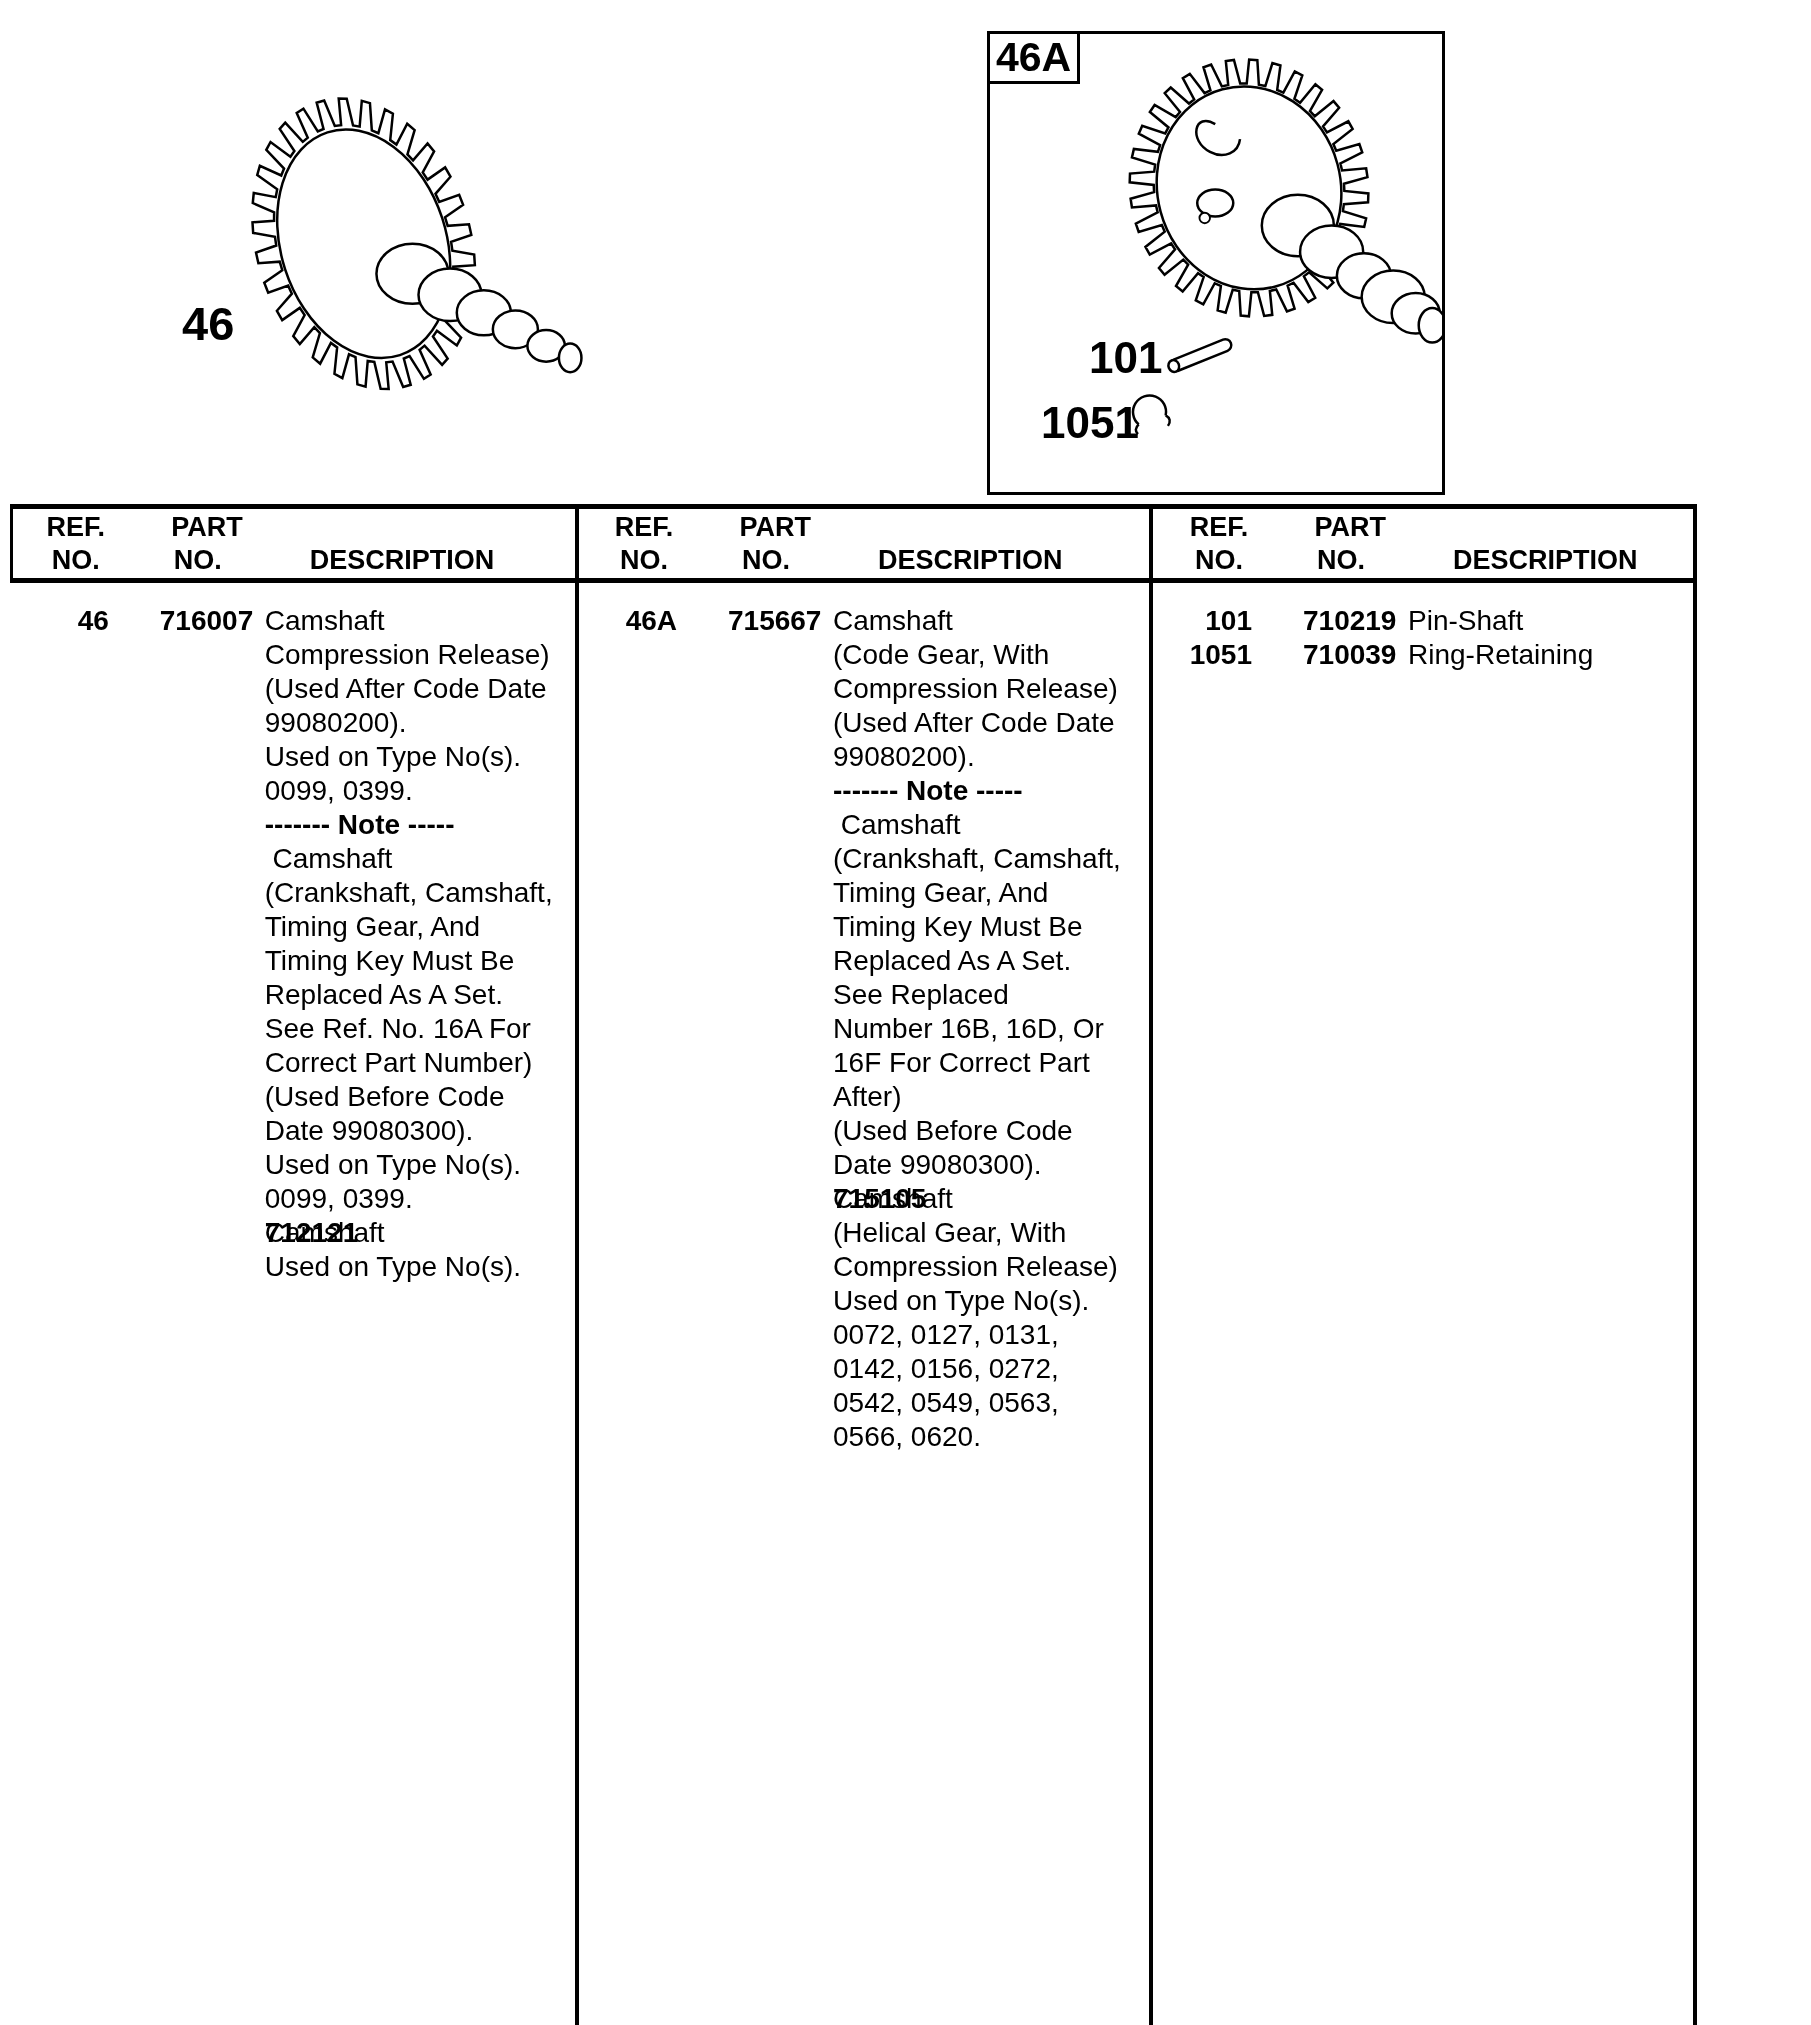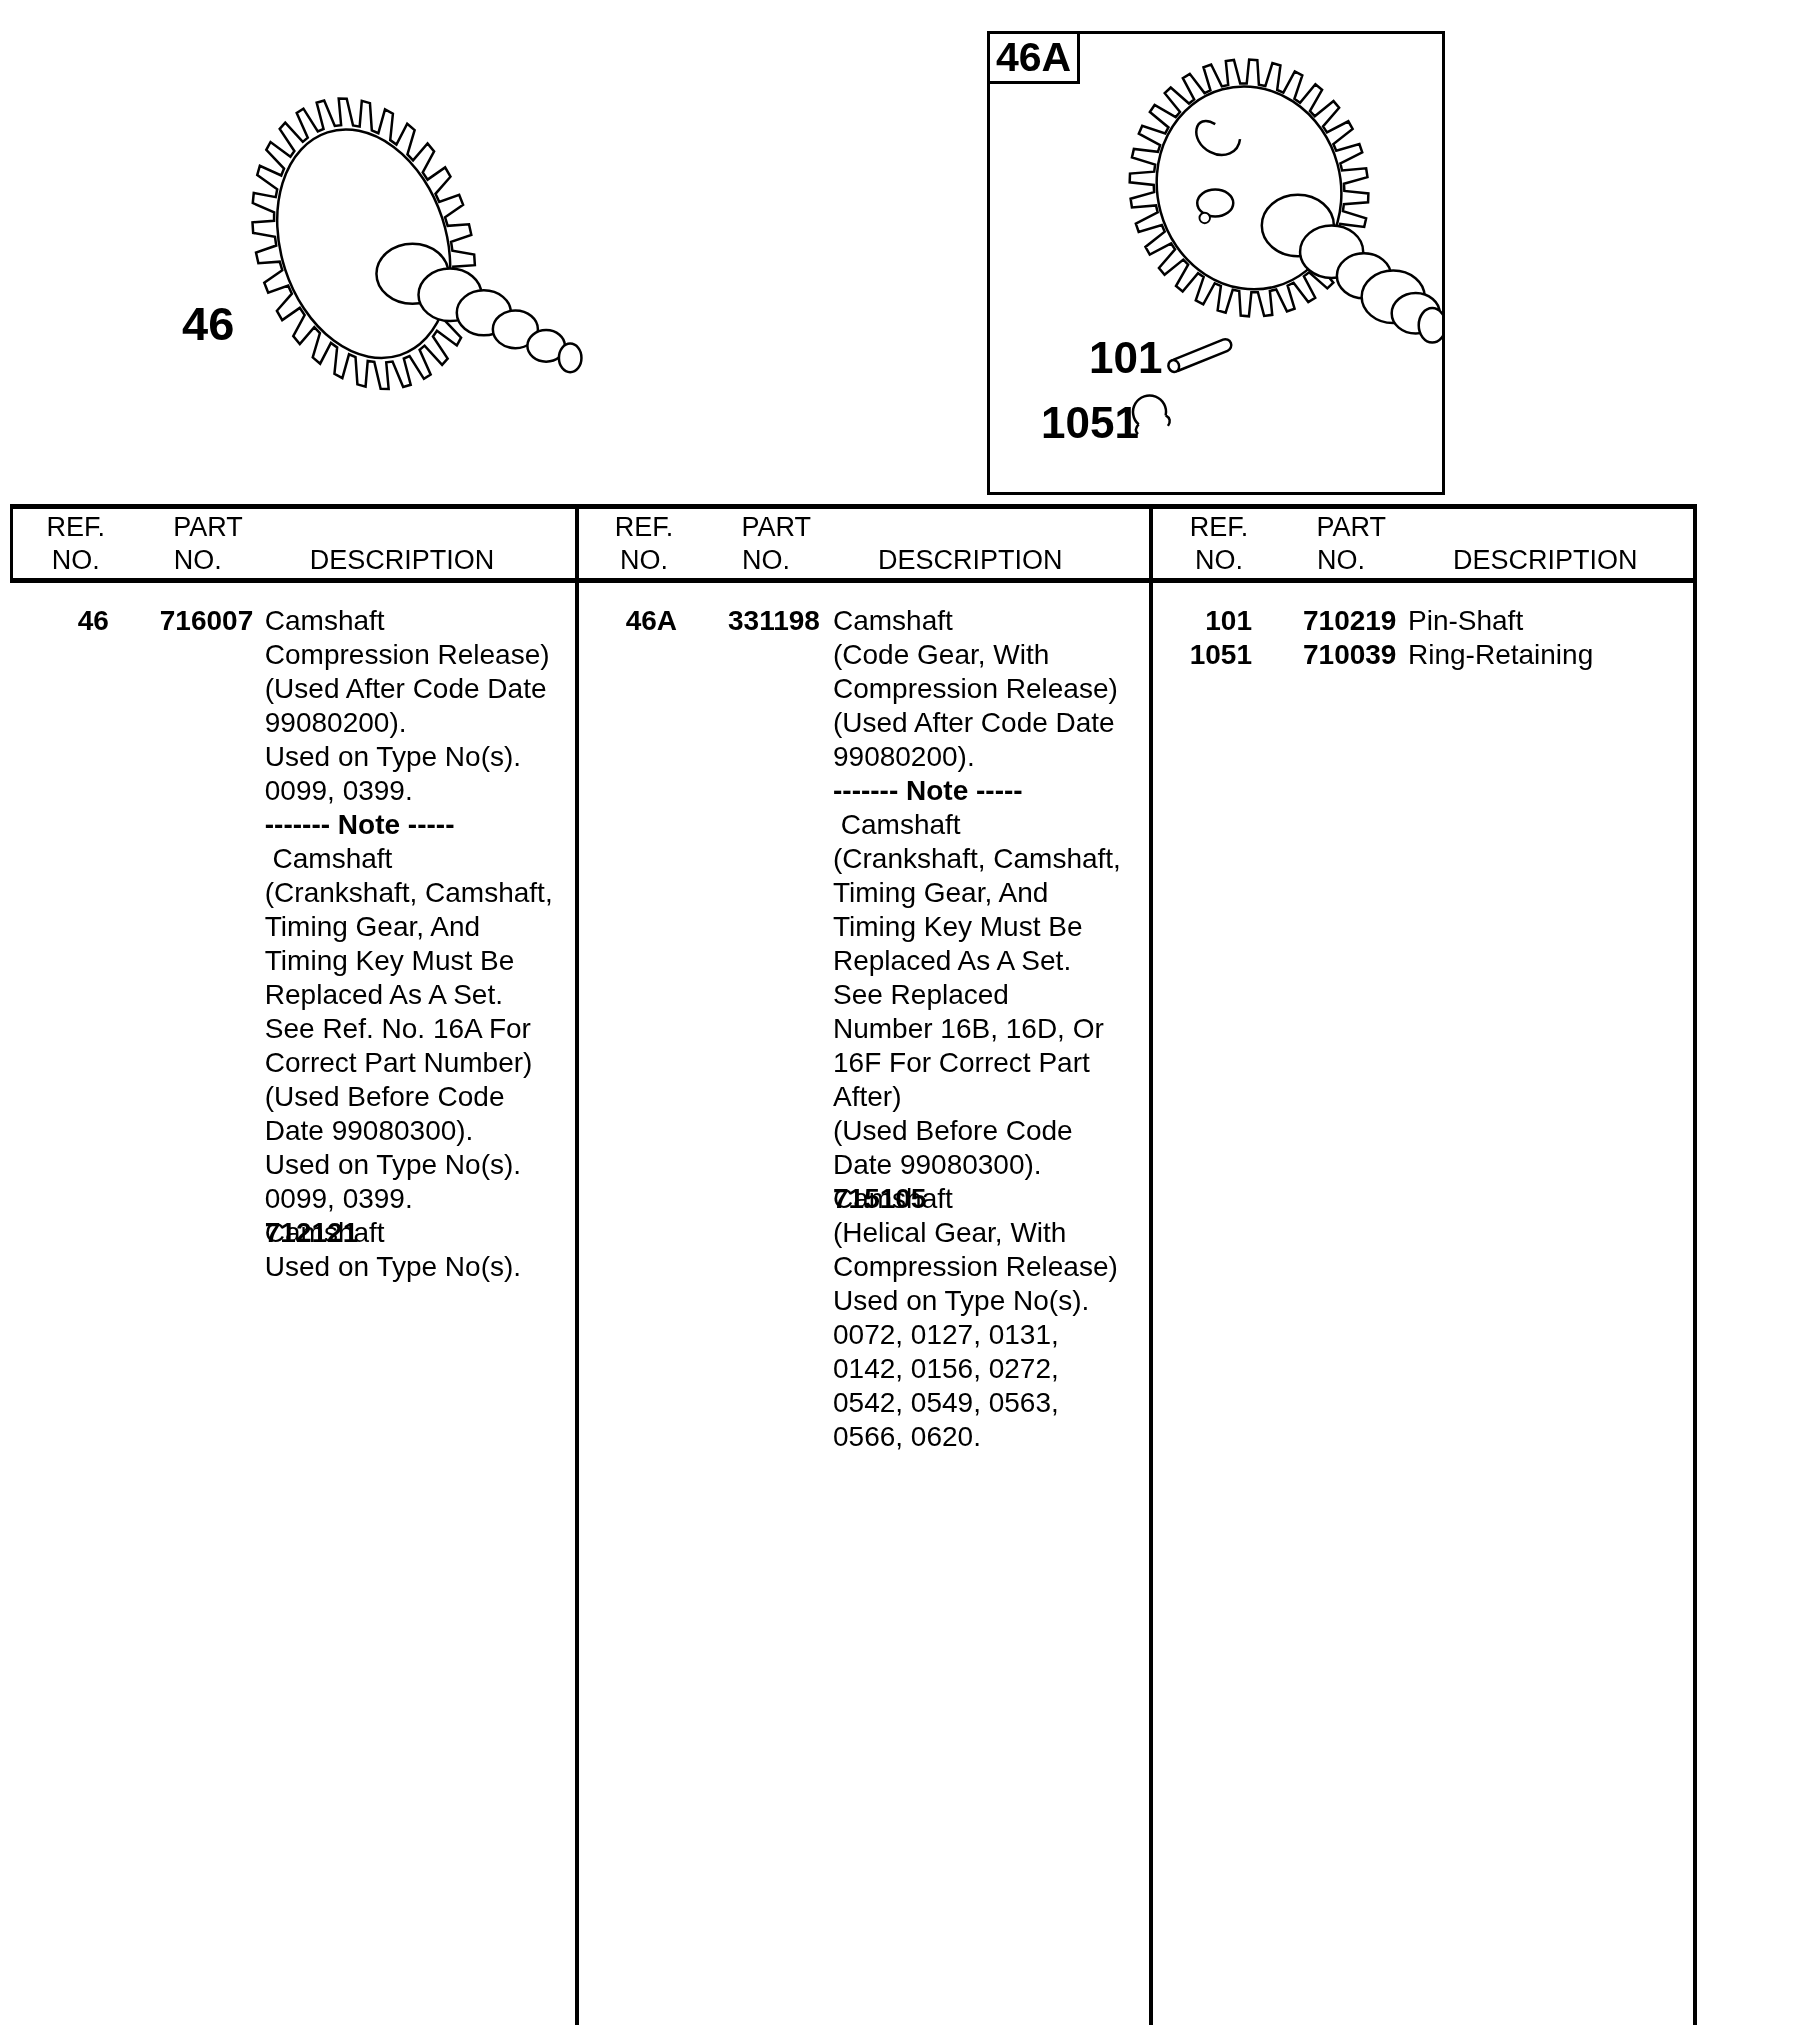--- a/index.html
+++ b/index.html
@@ -15,21 +15,21 @@
                   border:3px solid #000; background:#fff; font-size:41px; font-weight:700;
                   display:flex; align-items:center; justify-content:center; }
   #fig46a-svg { position:absolute; left:0; top:0; }
   #pin-label  { position:absolute; left:1089px; top:333px; font-size:44px; font-weight:700; }
   #ring-label { position:absolute; left:1041px; top:398px; font-size:44px; font-weight:700; }
   svg path, svg ellipse, svg rect { vector-effect:non-scaling-stroke; }
   
   .hline { position:absolute; left:9.8px; width:1687px; height:5.3px; background:#000; }
   .vline { position:absolute; top:504px; width:3.8px; height:1521px; background:#000; }
   
-  .hdr { position:absolute; top:512px; width:544px; height:69px; font-size:27px; }
+  .hdr { position:absolute; top:512px; width:544px; height:69px; font-size:27px;font-weight:bold; }
   .hdr span { position:absolute; white-space:pre; }
   .h-ref1  { left:24px;  top:0;    width:84px; text-align:center; }
   .h-ref2  { left:24px;  top:33px; width:84px; text-align:center; }
   .h-part1 { left:143px; top:0;    width:90px; text-align:right; }
   .h-part2 { left:143px; top:33px; width:90px; text-align:center; }
   .h-desc  { left:300px; top:33px; width:225px; }
   
   .rows { position:absolute; top:605px; width:565px; font-size:28px; }
   .row  { position:relative; height:34px; }
   .row span { position:absolute; top:0; white-space:pre; }
@@ -220,21 +220,21 @@
     </div>
     <div class="row">
       <span class="ref"></span>
       <span class="part"></span>
       <span class="desc"><span>Used on Type No(s).</span></span>
     </div>
   </div>
 <div class="rows c2">
     <div class="row">
       <span class="ref">46A</span>
-      <span class="part">331198</span>
+      <span class="part">715667</span>
       <span class="desc"><span>Camshaft</span></span>
     </div>
     <div class="row">
       <span class="ref"></span>
       <span class="part"></span>
       <span class="desc"><span>(Code Gear, With</span></span>
     </div>
     <div class="row">
       <span class="ref"></span>
       <span class="part"></span>

